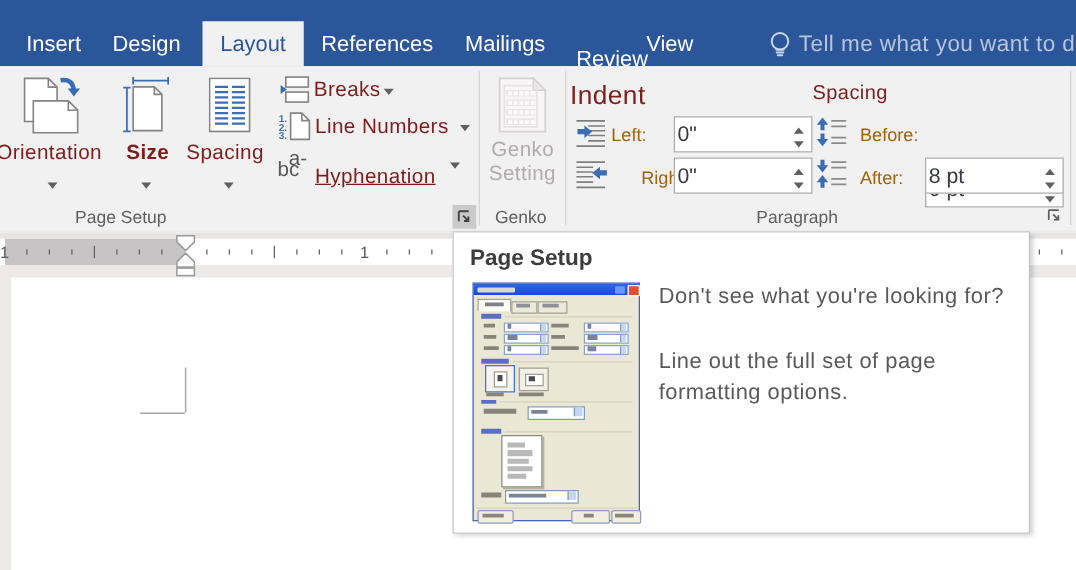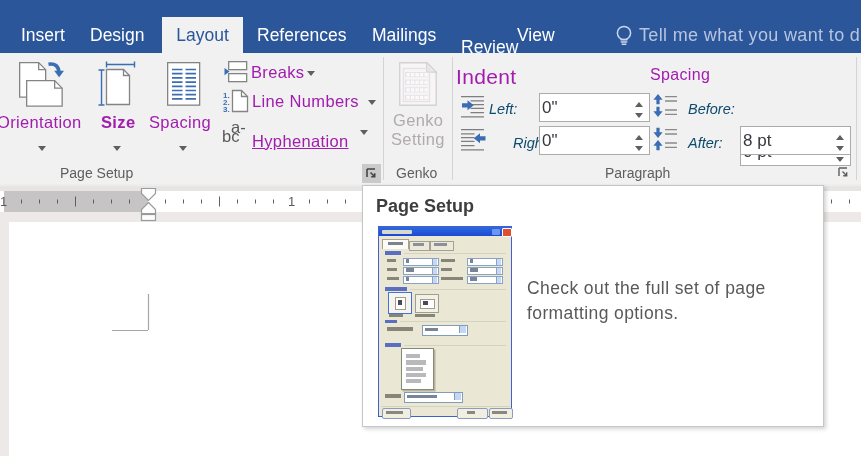--- a/index.html
+++ b/index.html
@@ -5,23 +5,23 @@
   html,body{margin:0;padding:0;}
   body{width:861px;height:456px;overflow:hidden;font-family:"Liberation Sans",sans-serif;background:#fff;position:relative;}
   .abs{position:absolute;}
   
   #titlebar{left:0;top:0;width:861px;height:53px;background:#2b579a;}
   .tab{position:absolute;top:17px;height:36px;line-height:37px;color:#fff;font-size:17.5px;}
   #tab-active{position:absolute;left:162px;top:17px;width:81px;height:36px;background:#f1f1f1;text-align:center;line-height:37px;color:#2b579a;font-size:17.5px;}
   #tellme{position:absolute;left:639px;top:17px;height:36px;line-height:37px;color:#b6c4df;font-size:18px;letter-spacing:0.35px;white-space:nowrap;}
   
   #ribbon{left:0;top:53px;width:861px;height:131px;background:#f1f1f1;}
-  .btxt{position:absolute;font-size:16.5px;color:#a21caf;white-space:nowrap;letter-spacing:0.35px;}
+  .btxt{position:absolute;font-size:16.5px;color:#7f1d1d;white-space:nowrap;letter-spacing:0.35px;}
   .glabel{position:absolute;font-size:14px;color:#5e5e5e;white-space:nowrap;}
-  .slabel{position:absolute;font-size:14.5px;color:#0c4a6e;white-space:nowrap;font-style:italic;}
+  .slabel{position:absolute;font-size:14.5px;color:#a16207;white-space:nowrap;}
   .vsep{position:absolute;width:1px;background:#d4d4d4;}
   .caret{position:absolute;width:0;height:0;border-left:4.5px solid transparent;border-right:4.5px solid transparent;border-top:5px solid #5f5f5f;}
   
   .spin{position:absolute;width:111px;height:29px;background:#fff;border:1px solid #ababab;box-sizing:border-box;}
   .spin .val{position:absolute;left:2px;top:4px;font-size:17px;color:#36393f;}
   .tri-up{position:absolute;width:0;height:0;border-left:4px solid transparent;border-right:4px solid transparent;border-bottom:5px solid #5f5f5f;}
   .tri-dn{position:absolute;width:0;height:0;border-left:4px solid transparent;border-right:4px solid transparent;border-top:5px solid #5f5f5f;}
   
   #ruler{left:0;top:191px;width:861px;height:21px;background:#fff;}
   #ruler-margin{position:absolute;left:4px;top:0;width:144px;height:21px;background:#c6c4c4;}
@@ -244,21 +244,22 @@
     <path d="M8.5 15.5 l7 7 v4 h-14 v-4 z" fill="#fdfdfd" stroke="#9a9a9a" stroke-width="1.2"></path>
     <rect x="1.5" y="27.5" width="14" height="6" fill="#fdfdfd" stroke="#9a9a9a" stroke-width="1.2"></rect>
   </svg>
 
   <svg class="abs" style="left:110px;top:292px;" width="42" height="42" viewBox="0 0 42 42">
     <path d="M38.5 2 v36 M2 38.5 h36" stroke="#a6a6a6" stroke-width="1.2" fill="none"></path>
   </svg>
 
   <div class="abs" id="popup">
     <h1>Page Setup</h1>
-    <div class="ptext" style="top:90px;width:268px;line-height:24.8px;">Check out the full set of page formatting options.</div>
+    <div class="ptext" style="top:40px;">Don't see what you're looking for?</div>
+    <div class="ptext" style="top:90px;width:268px;line-height:24.8px;">Line out the full set of page formatting options.</div>
 
     <div class="abs" id="thumb" style="left:15px;top:40px;width:134px;height:191px;background:#eae7d5;border:1px solid #3e62c8;box-sizing:border-box;">
       <div class="abs" style="left:0;top:0;width:133px;height:9px;background:linear-gradient(#2f68e0,#1a4ad0);"></div>
       <div class="abs" style="left:3px;top:2.5px;width:30px;height:4px;background:#d5d9ce;border-radius:1px;"></div>
       <div class="abs" style="left:123px;top:1px;width:8px;height:7px;background:#e0502f;border-radius:1px;border:0.5px solid #fff;"></div>
       <div class="abs" style="left:113px;top:1.5px;width:8px;height:6.5px;background:#6d96f2;border-radius:1px;"></div>
 
       <div class="abs" style="left:3px;top:12px;width:25px;height:9px;background:#fdfbf5;border:1px solid #a3a194;border-bottom:none;"></div>
       <div class="abs" style="left:9px;top:15px;width:15px;height:3px;background:#7d818c;"></div>
       <div class="abs" style="left:30px;top:13.5px;width:19px;height:8px;background:#ece9d8;border:1px solid #a3a194;"></div>

